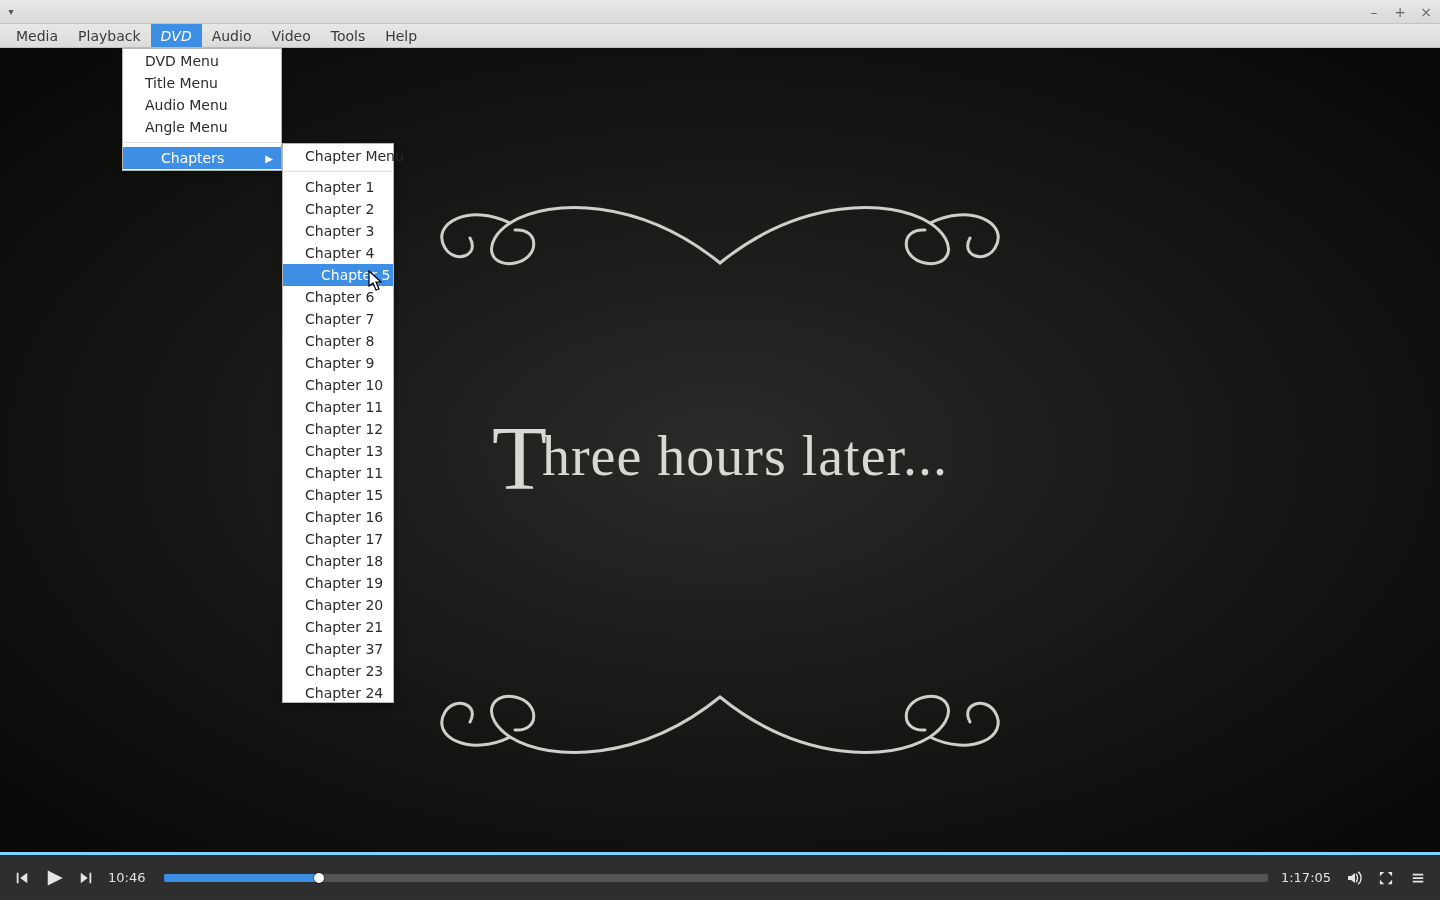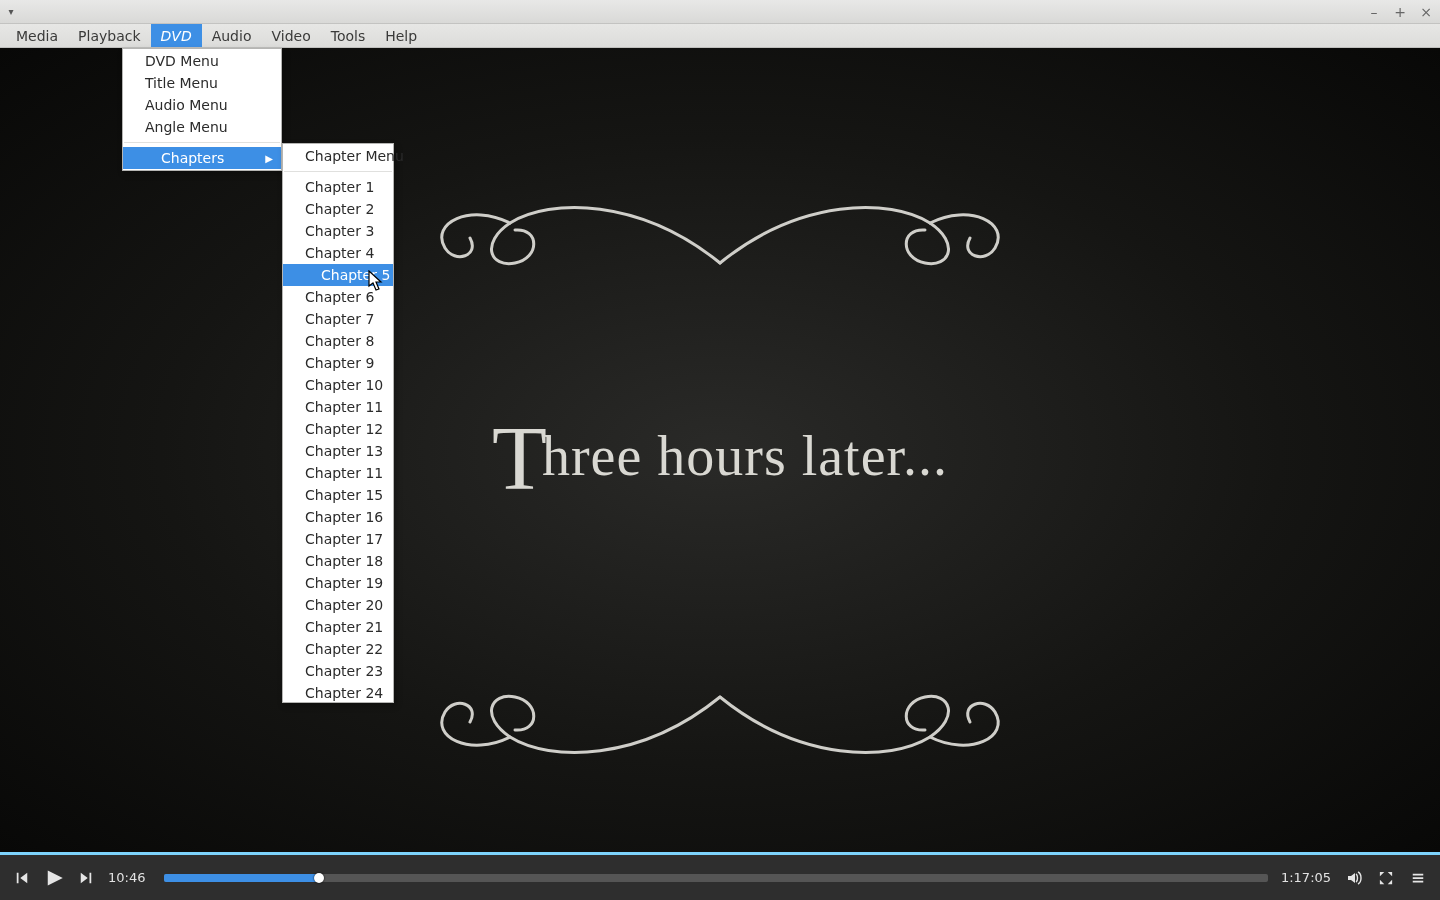--- a/index.html
+++ b/index.html
@@ -127,21 +127,21 @@
     <div class="row">Chapter 12</div>
     <div class="row">Chapter 13</div>
     <div class="row">Chapter 11</div>
     <div class="row">Chapter 15</div>
     <div class="row">Chapter 16</div>
     <div class="row">Chapter 17</div>
     <div class="row">Chapter 18</div>
     <div class="row">Chapter 19</div>
     <div class="row">Chapter 20</div>
     <div class="row">Chapter 21</div>
-    <div class="row">Chapter 22</div>
+    <div class="row">Chapter 37</div>
     <div class="row">Chapter 23</div>
     <div class="row">Chapter 24</div>
   </div>
 
 <div class="cursor">
   <svg viewBox="0 0 16 22">
       <path d="M1 1 L1 16 L5 13 L8 20 L11 19 L8 12 L13 12 Z" fill="#fff" stroke="#000" stroke-width="1.2"></path>
     </svg>
 </div>
 

